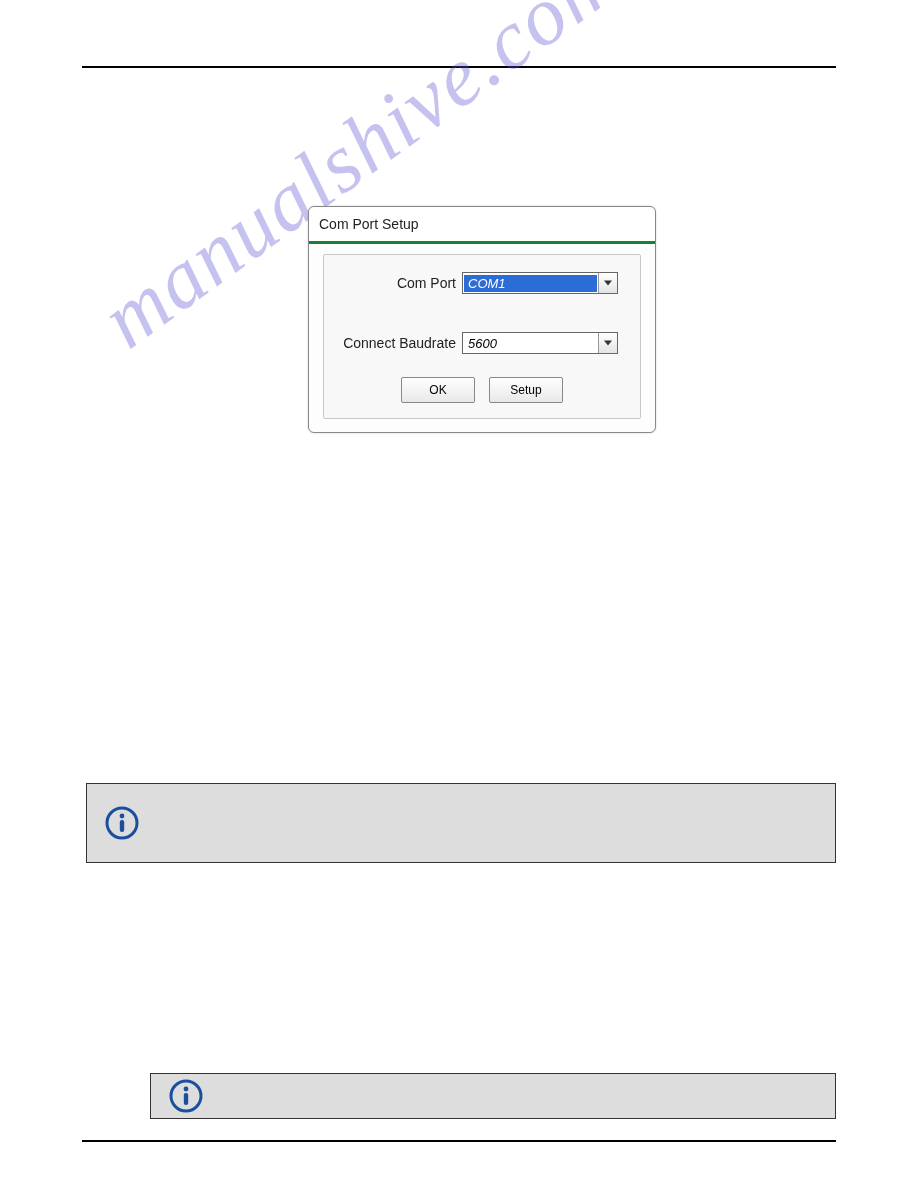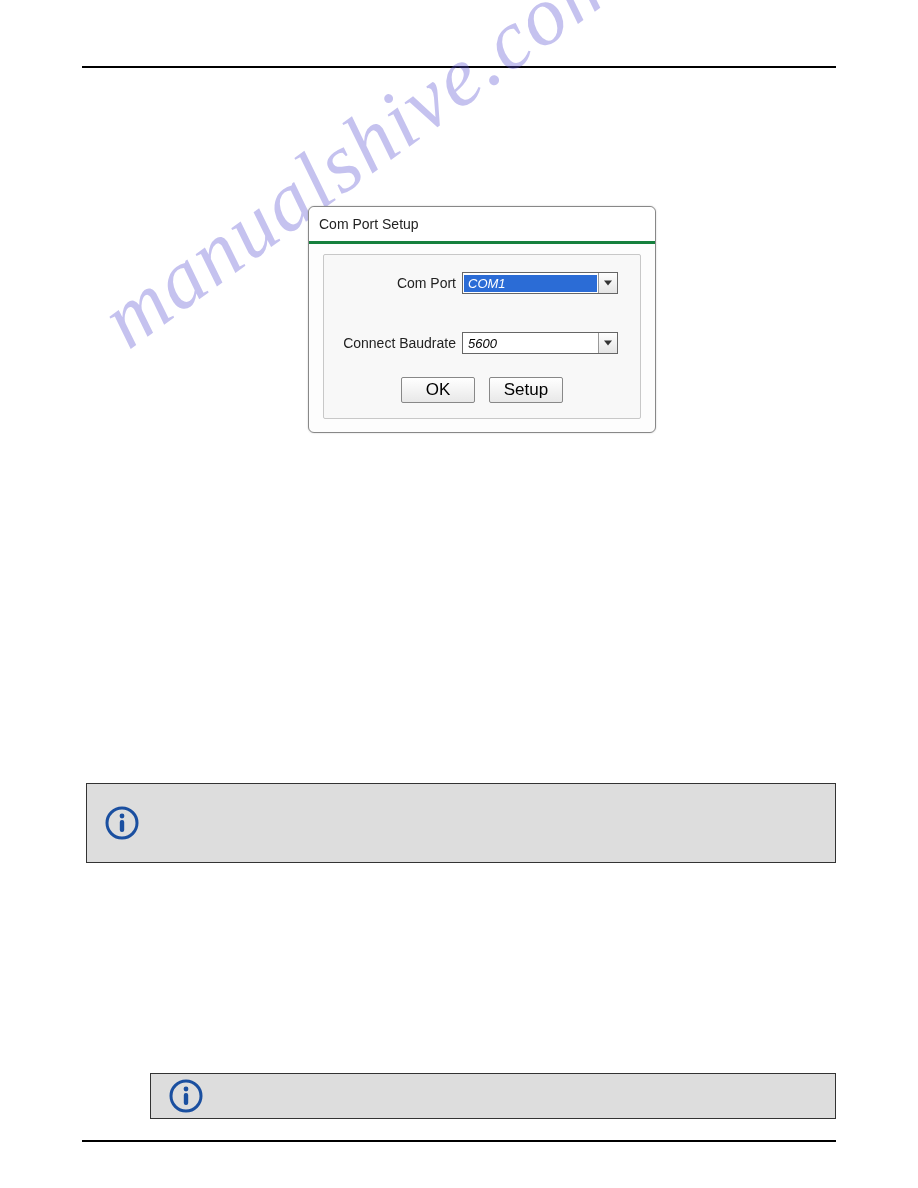--- a/index.html
+++ b/index.html
@@ -112,21 +112,21 @@
 .combo-arrow svg {
   width: 8px;
   height: 6px;
 }
 .btn {
   width: 72px;
   height: 24px;
   border: 1px solid #888;
   background: linear-gradient(#fff, #e8e8e8);
   border-radius: 2px;
-  font-size: 17px;
+  font-size: 12px;
   display: flex;
   align-items: center;
   justify-content: center;
   cursor: pointer;
 }
 
 .info-box {
   position: absolute;
   border: 1.5px solid #333;
   background: #ddd;

